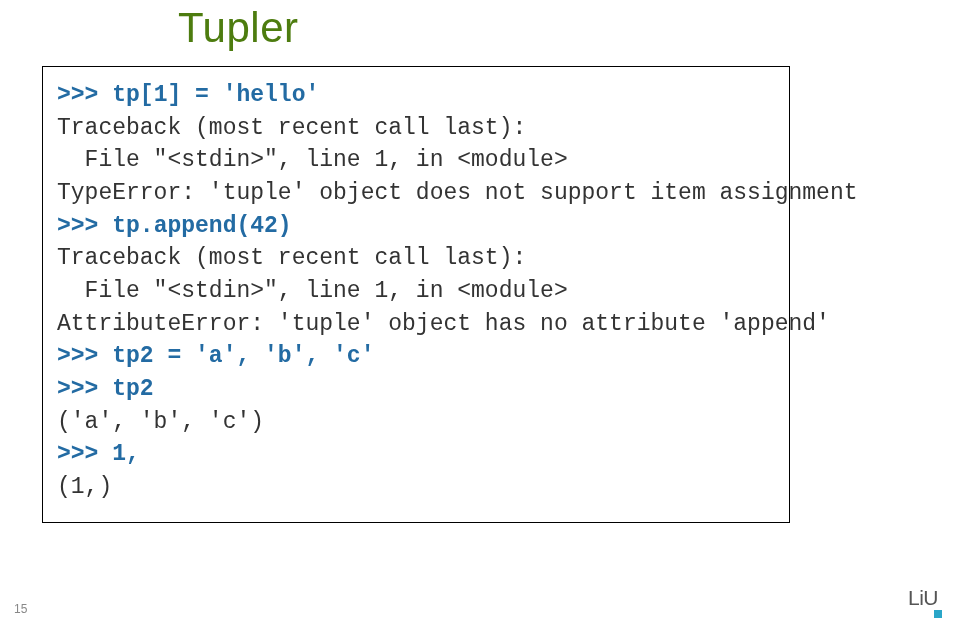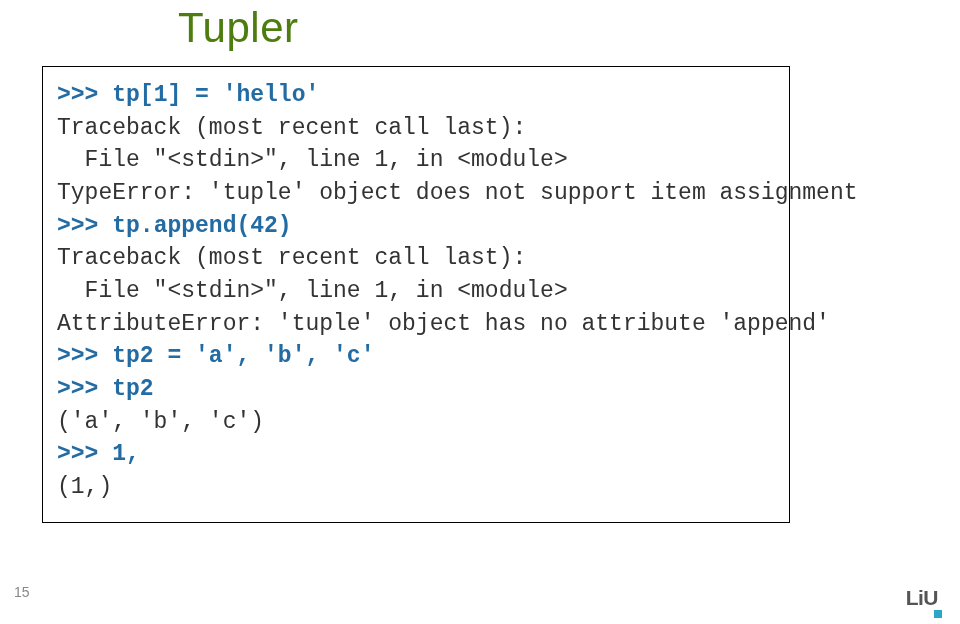--- a/index.html
+++ b/index.html
@@ -44,43 +44,43 @@
   .input  { color: #236ba3; font-weight: bold; }
   .footer {
     position: absolute;
     right: 22px;
     bottom: 14px;
     display: flex;
     align-items: center;
     gap: 8px;
   }
   .liu {
-    font-weight: 700;
+    font-weight: 400;
     font-size: 21px;
     color: #555;
     letter-spacing: -0.5px;
   }
   .tagline {
     font-size: 15px;
     color: #7a7a7a;
     letter-spacing: 1px;
   }
   .square {
     position: absolute;
     right: 18px;
     bottom: 6px;
     width: 8px;
     height: 8px;
     background: #2aa6c8;
   }
   .pagenum {
     position: absolute;
     left: 14px;
-    bottom: 24px;
-    font-size: 14px;
+    bottom: 8px;
+    font-size: 12px;
     color: #888;
     margin-top: 36px;
   }
 </style>
 </head>
 <body>
 
 <div class="title">Tupler</div>
 
 <div class="codebox">

